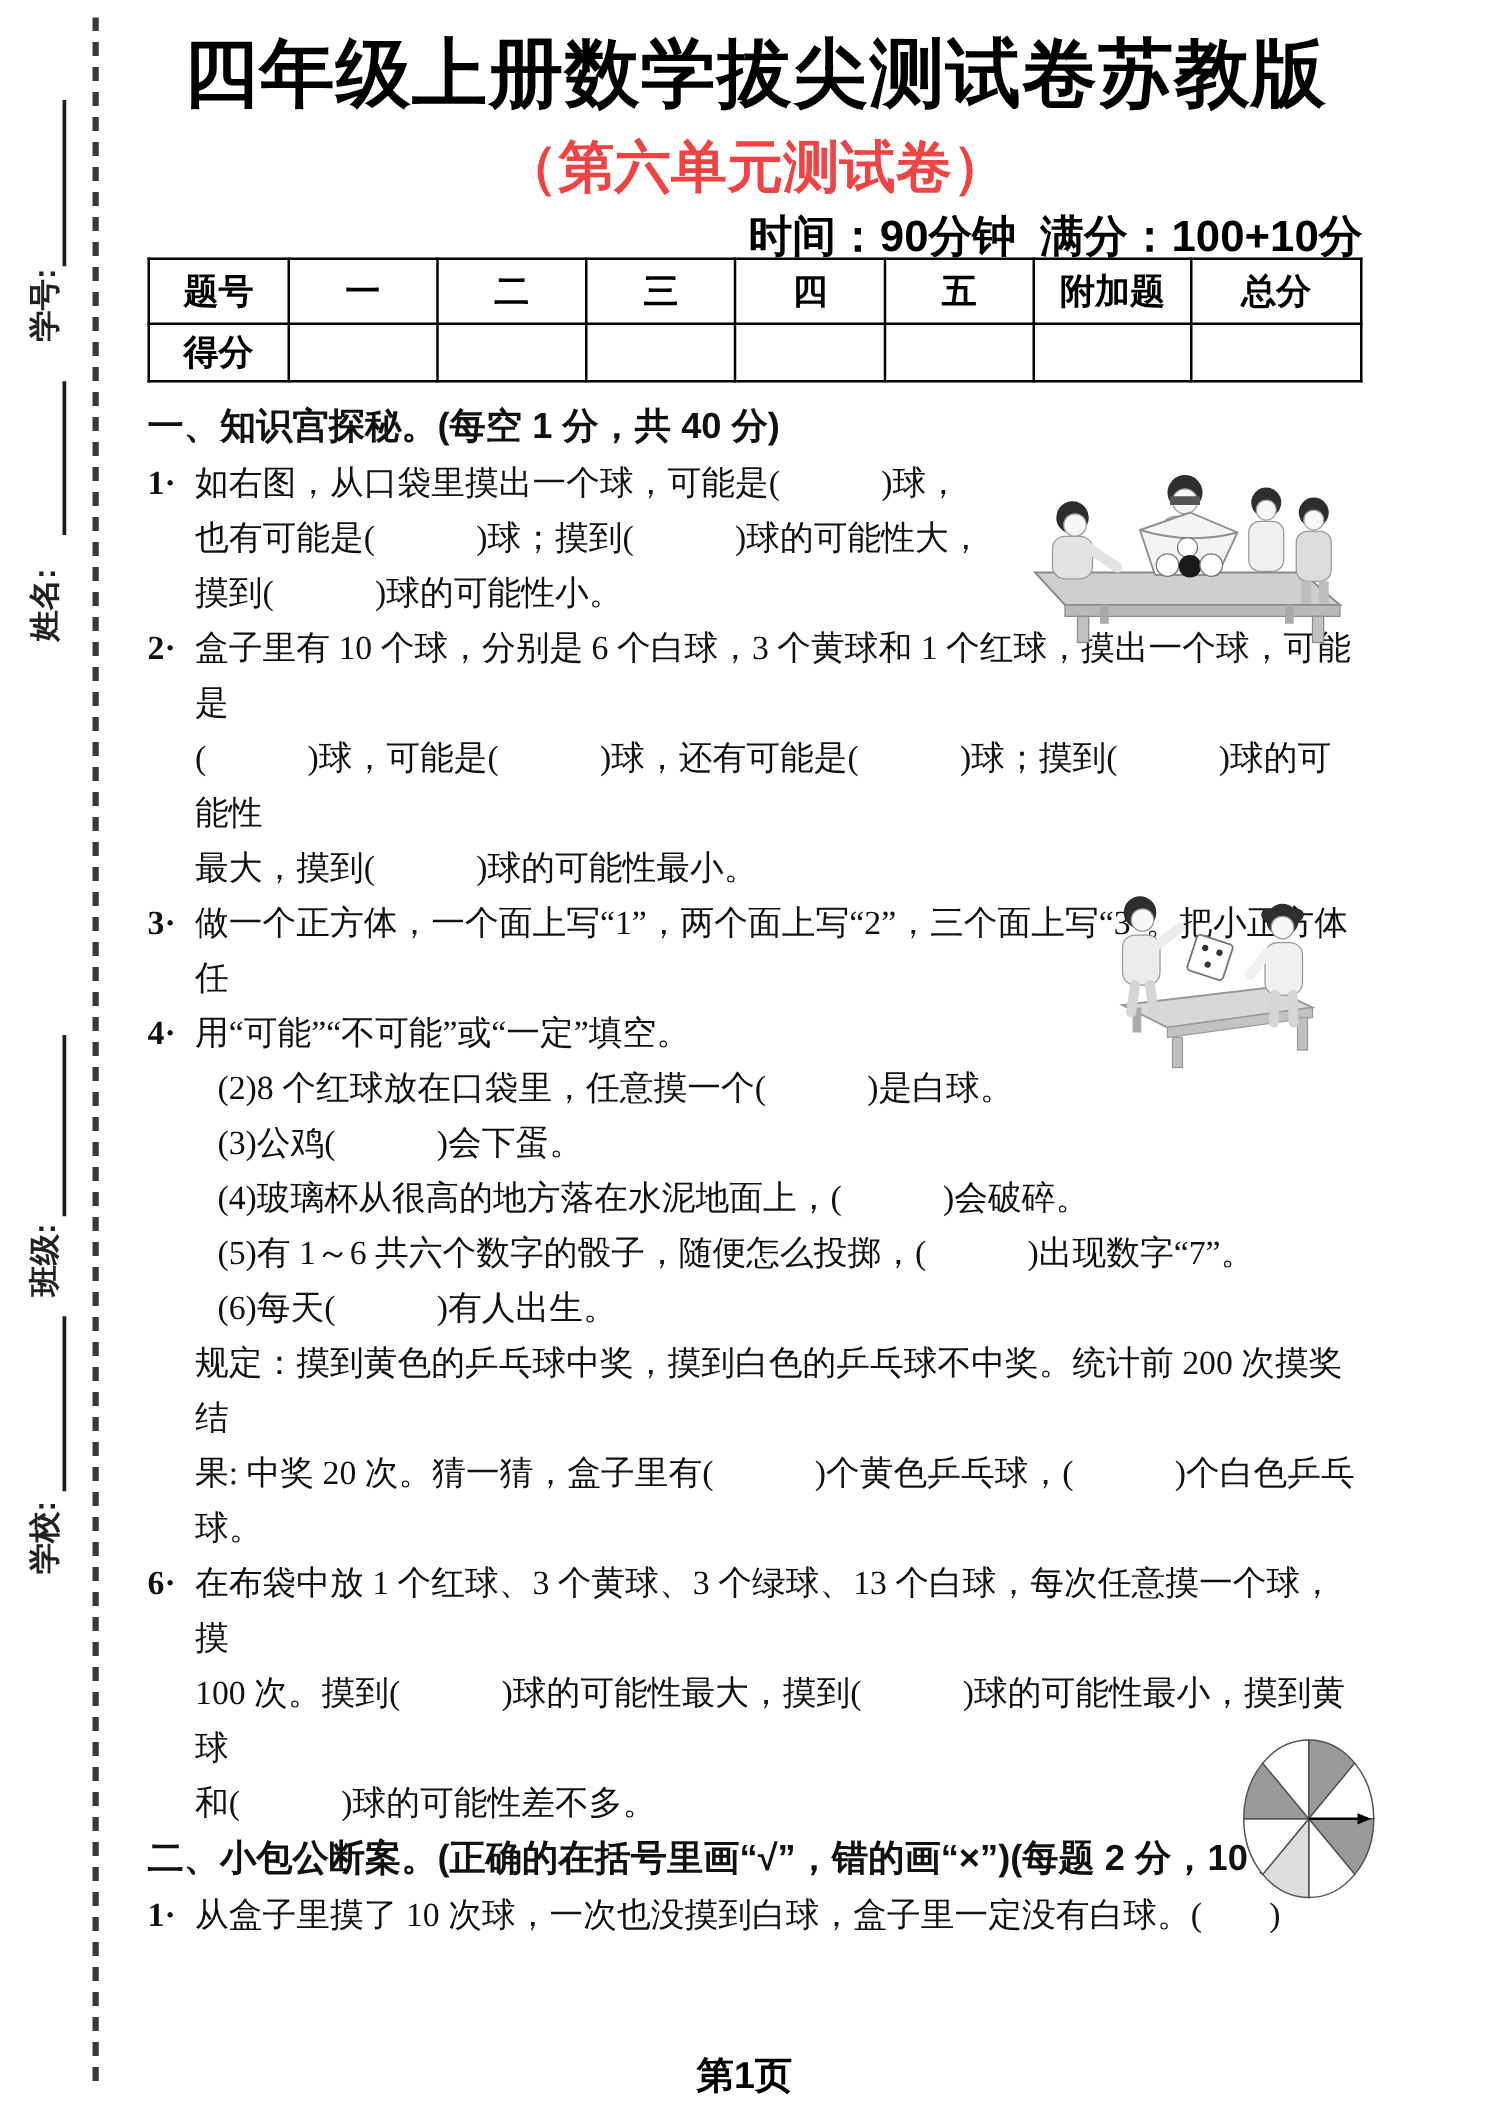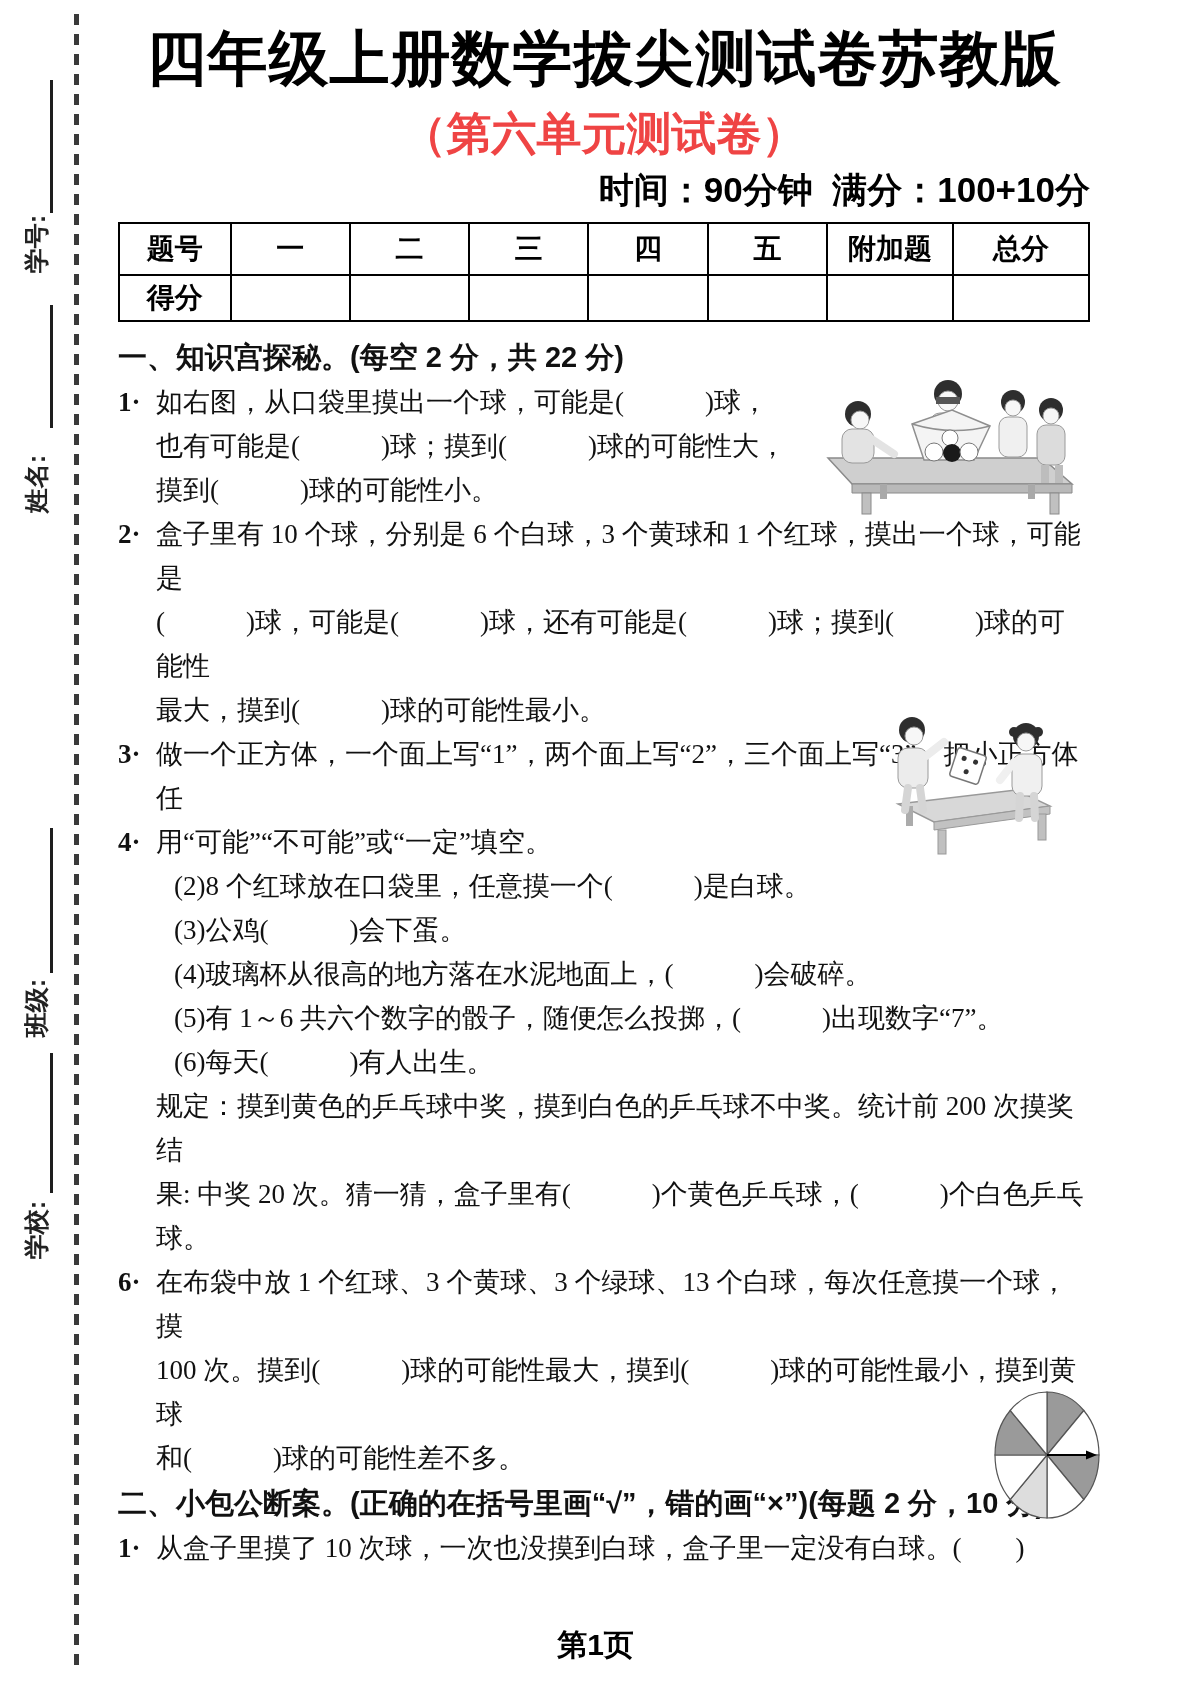--- a/index.html
+++ b/index.html
@@ -27,21 +27,21 @@
   }
   .subtitle{
     margin-top:16px;text-align:center;font-family:"Liberation Sans","DejaVu Sans",sans-serif;
     font-weight:bold;font-size:45px;color:#ef4444;line-height:52px;
   }
   .info{
     margin-top:14px;text-align:right;font-family:"Liberation Sans","DejaVu Sans",sans-serif;
     font-weight:bold;font-size:35px;color:#000;line-height:32px;white-space:pre-wrap;
   }
   table.score{
-    width:100%;border-collapse:collapse;margin-top:16px;table-layout:fixed;
+    width:100%;border-collapse:collapse;margin-top:0;table-layout:fixed;
   }
   table.score td{
     border:2.5px solid #000;text-align:center;vertical-align:middle;
     font-family:"Liberation Sans","DejaVu Sans",sans-serif;font-size:28px;color:#000;
   }
   table.score tr.hdr td{height:48px;font-weight:bold;}
   table.score tr.scr td{height:42px;font-weight:bold;}
   
   #body-lines{margin-top:12px;}
   .ln{line-height:44px;font-size:27px;white-space:pre-wrap;}
@@ -50,21 +50,21 @@
     font-family:"Liberation Sans","DejaVu Sans",sans-serif;font-weight:bold;font-size:29px;
     line-height:46px;
   }
   .ln.q{padding-left:38px;text-indent:-38px;}
   .qnum{display:inline-block;width:38px;text-indent:0;font-weight:bold;}
   .ln.cont{padding-left:38px;}
   .ln.sub{padding-left:56px;}
   
   .illus{position:absolute;}
   #footer{
-    position:absolute;left:0;right:0;bottom:18px;text-align:center;
+    position:absolute;left:0;right:0;bottom:3px;text-align:center;
     font-family:"Liberation Sans","DejaVu Sans",sans-serif;font-weight:bold;
     font-size:30px;color:#000;
   }
 </style>
 </head>
 <body>
 
 <div id="page">
 
   <div class="seal-line"></div>
@@ -115,21 +115,21 @@
             <td></td>
             <td></td>
             <td></td>
             <td></td>
             <td></td>
           </tr>
     </tbody>
       </table>
 
     <div id="body-lines">
-        <div class="ln h1"><span class="qtext">一、知识宫探秘。(每空 2 分，共 22 分)</span></div>
+        <div class="ln h1"><span class="qtext">一、知识宫探秘。(每空 1 分，共 40 分)</span></div>
         <div class="ln q"><span class="qnum">1·</span><span class="qtext">如右图，从口袋里摸出一个球，可能是(            )球，</span></div>
         <div class="ln cont"><span class="qtext">也有可能是(            )球；摸到(            )球的可能性大，</span></div>
         <div class="ln cont"><span class="qtext">摸到(            )球的可能性小。</span></div>
         <div class="ln q"><span class="qnum">2·</span><span class="qtext">盒子里有 10 个球，分别是 6 个白球，3 个黄球和 1 个红球，摸出一个球，可能是</span></div>
         <div class="ln cont"><span class="qtext">(            )球，可能是(            )球，还有可能是(            )球；摸到(            )球的可能性</span></div>
         <div class="ln cont"><span class="qtext">最大，摸到(            )球的可能性最小。</span></div>
         <div class="ln q"><span class="qnum">3·</span><span class="qtext">做一个正方体，一个面上写“1”，两个面上写“2”，三个面上写“3”。把小正方体任</span></div>
         <div class="ln q"><span class="qnum">4·</span><span class="qtext">用“可能”“不可能”或“一定”填空。</span></div>
         <div class="ln sub"><span class="qtext">(2)8 个红球放在口袋里，任意摸一个(            )是白球。</span></div>
         <div class="ln sub"><span class="qtext">(3)公鸡(            )会下蛋。</span></div>

